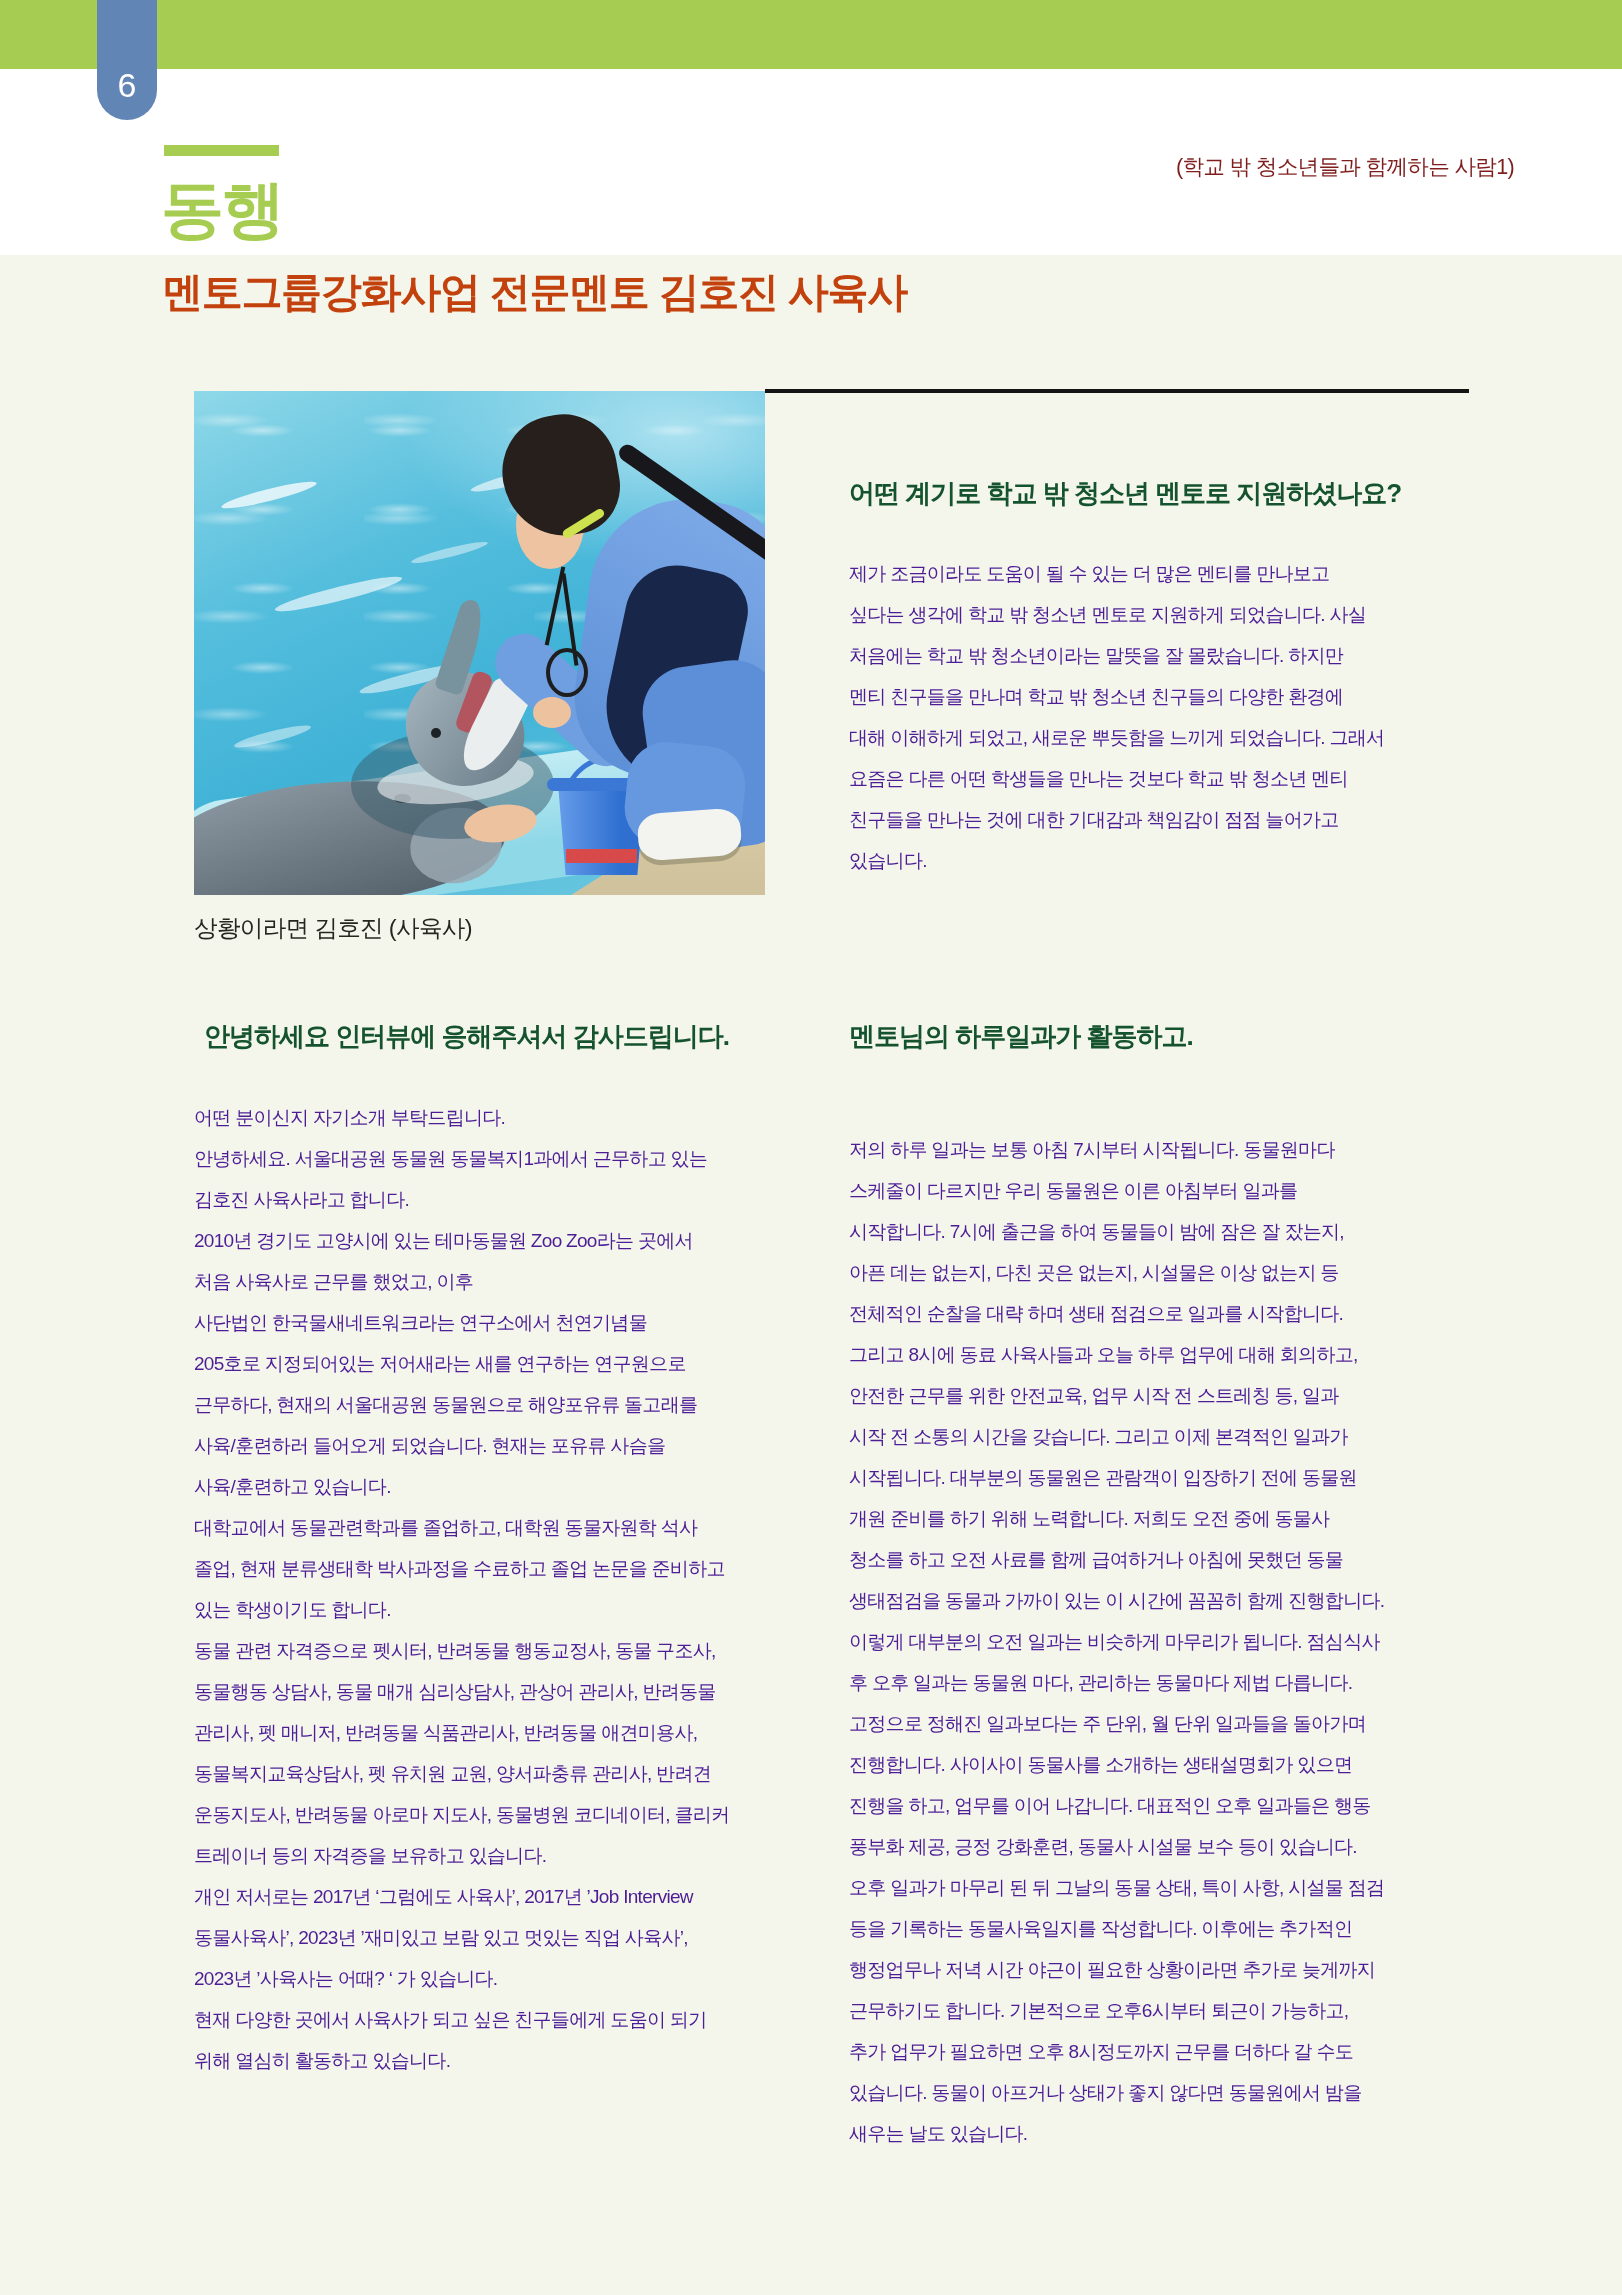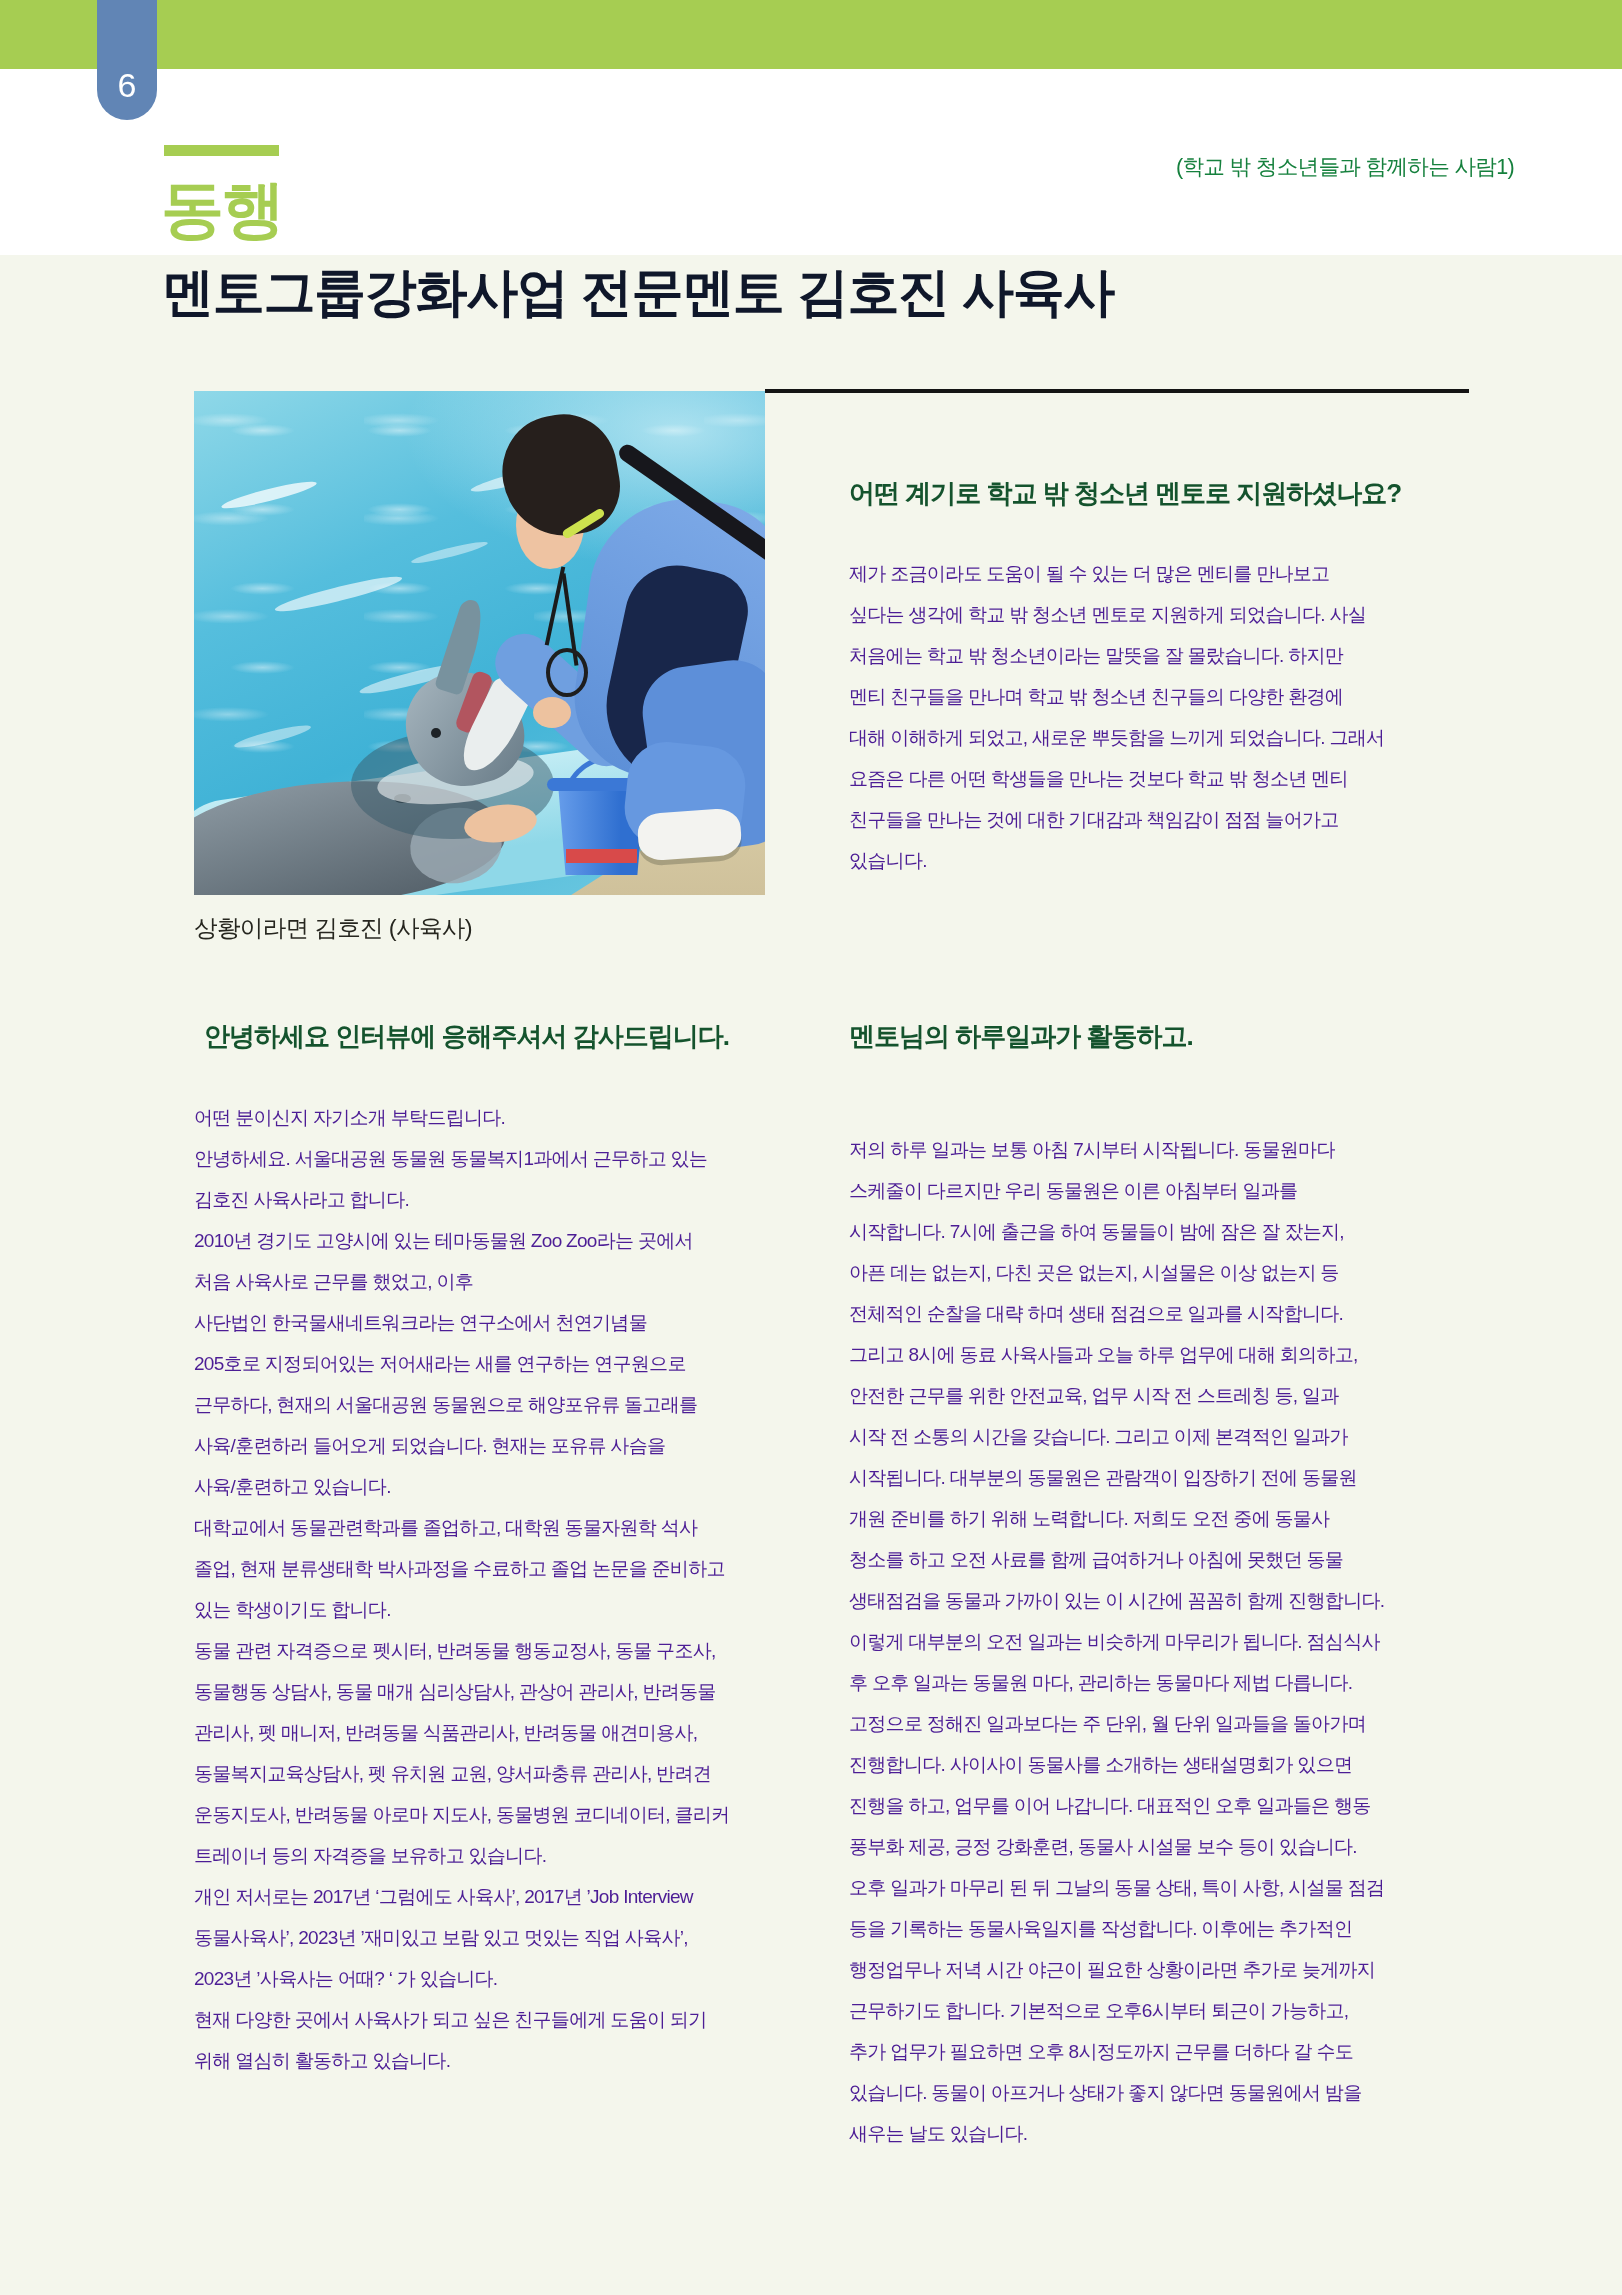--- a/index.html
+++ b/index.html
@@ -3,26 +3,26 @@
 <meta charset="utf-8">
 <style>
   html,body{margin:0;padding:0;background:#e8e8e8;}
   .page{position:relative;width:1623px;height:2295px;background:#ffffff;overflow:hidden;
         font-family:"Liberation Sans", sans-serif;color:#1c1c1a;}
   .light-bg{position:absolute;left:0;top:255px;width:1623px;height:2040px;background:#f4f6ec;}
   .green-band{position:absolute;left:0;top:0;width:1623px;height:69px;background:#a6cd52;}
   .page-tab{position:absolute;left:97px;top:0;width:60px;height:120px;background:#6185b5;
             border-radius:0 0 30px 30px;display:flex;align-items:flex-end;justify-content:center;}
   .page-num{color:#ffffff;font-size:34px;font-weight:300;line-height:1;padding-bottom:18.3px;}
-  .header-note{position:absolute;top:152px;right:109px;font-size:21.6px;letter-spacing:-0.7px;color:#15803d;}
+  .header-note{position:absolute;top:152px;right:109px;font-size:21.6px;letter-spacing:-0.7px;color:#7f1d1d;}
   .section-dash{position:absolute;left:164px;top:145px;width:115px;height:10.5px;background:#a6cd52;}
   .section-title{position:absolute;left:161px;top:175px;font-size:63px;line-height:68px;
                  font-weight:800;letter-spacing:-2px;color:#a6cd52;}
-  .main-title{position:absolute;left:162px;top:267px;font-size:52px;line-height:50px;
-              font-weight:800;letter-spacing:-1.3px;color:#0f172a;}
+  .main-title{position:absolute;left:162px;top:267px;font-size:41px;line-height:50px;
+              font-weight:800;letter-spacing:-1.3px;color:#c2410c;}
   .rule{position:absolute;left:765px;top:389px;width:704px;height:3.9px;background:#141414;}
   .caption{position:absolute;left:194px;top:912px;font-size:23.6px;letter-spacing:-0.7px;color:#26261f;}
   .q-head{position:absolute;font-size:26px;font-weight:700;letter-spacing:-1px;color:#14532d;white-space:pre;}
   .body-text{position:absolute;font-size:19px;line-height:41px;letter-spacing:-0.7px;
              color:#4c1d95;white-space:pre;overflow:hidden;}
   #qa1-q{left:849px;top:476px;}
   #qa1-a{left:849px;top:553px;width:722px;height:340px;}
   #left-head{left:204px;top:1019px;}
   #left-body{left:194px;top:1097px;width:654px;height:988px;}
   #qa2-head{left:849px;top:1019px;}

